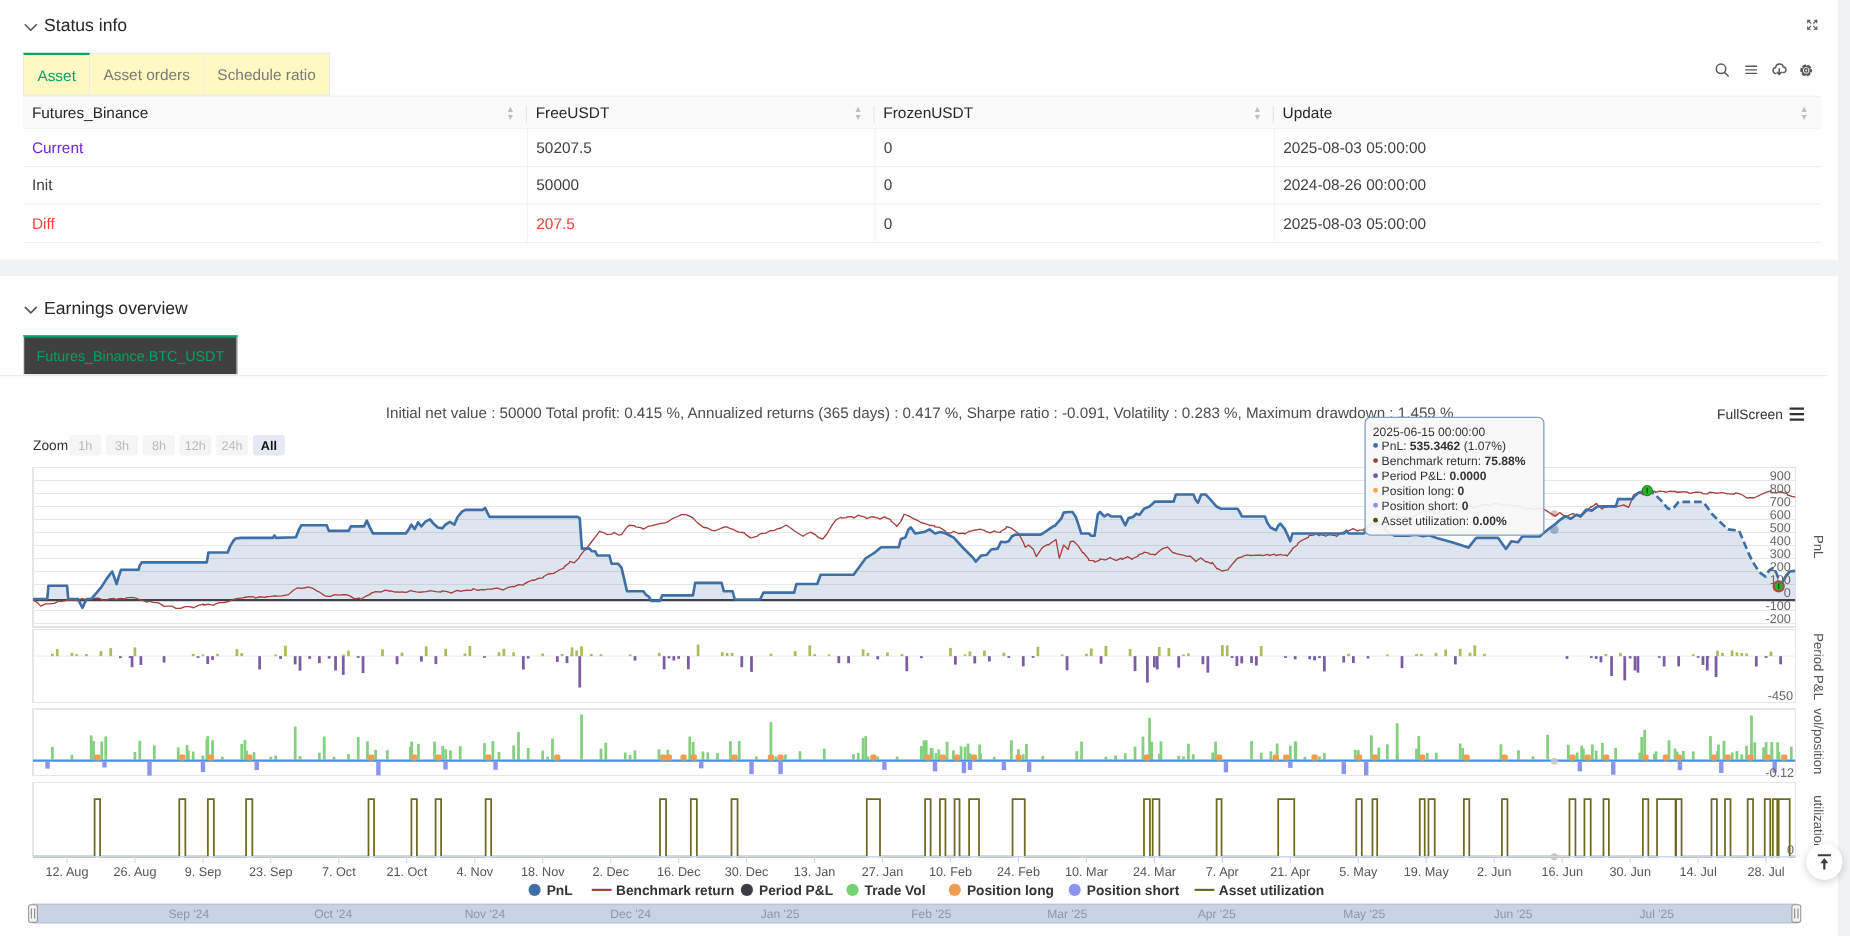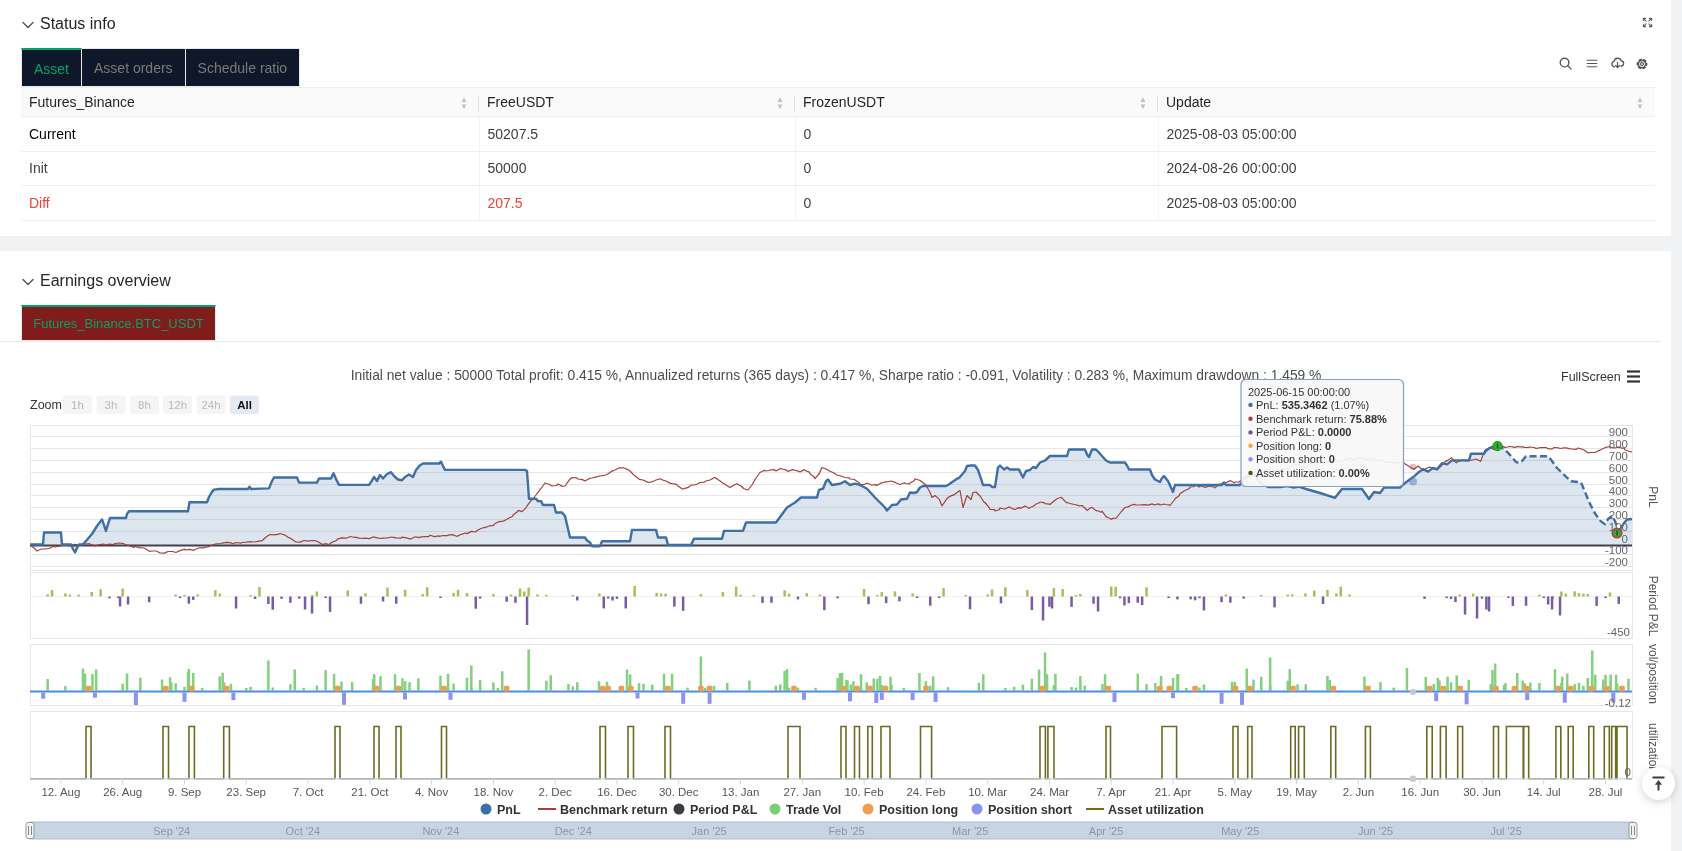--- a/index.html
+++ b/index.html
@@ -1,29 +1,29 @@
 <!DOCTYPE html>
 <html><head><meta charset="utf-8"><style>
 *{margin:0;padding:0;box-sizing:border-box}
 body{width:1682px;height:851px;font-family:"Liberation Sans",sans-serif;background:#fff;position:relative;overflow:hidden}
 .band{position:absolute;left:0;top:236px;width:100%;height:15px;background:#f0f2f4}
 .card2{position:absolute;left:0;top:251px;width:100%;height:600px;background:#fff}
 .sect{position:absolute;font-size:16px;font-weight:normal;color:#262626}
 .tabbar{position:absolute;left:21px;top:48px;display:flex;font-size:14px}
-.tab{height:39px;line-height:38px;padding:0 12px;border:1px solid #e9e9e9;border-left:none;color:#7a7a7a;background:#0f172a}
+.tab{height:39px;line-height:38px;padding:0 12px;border:1px solid #e9e9e9;border-left:none;color:#7a7a7a;background:#fef9c3}
 .tab.first{border-left:1px solid #e9e9e9}
 .tab.act{color:#07a167;border-top:2px solid #07a167}
 table{border-collapse:collapse;position:absolute;left:21px;top:87px;width:1634px;font-size:14px;table-layout:fixed}
 th{background:#fafafa;text-align:left;font-weight:normal;color:#262626;height:29px;padding:0 8px;border-bottom:1px solid #efefef;border-top:1px solid #efefef;position:relative}
 th .vr{position:absolute;right:0;top:8px;height:16px;width:1px;background:#e4e4e4}
 td{height:34.5px;padding:0 8px;color:#404040;border-bottom:1px solid #efefef;border-right:1px solid #f4f4f4}
 td:last-child{border-right:none}
 .sorter{position:absolute;right:10px;top:8px;width:10px;height:16px;color:#bfbfbf;font-size:8px;line-height:7px;text-align:center}
-.blue{color:#000000}.red{color:#f04134}
-.fstab{position:absolute;left:21px;top:305px;width:195px;height:36px;border:1px solid #e9e9e9;border-top:2px solid #07a167;color:#07a167;font-size:13px;text-align:center;line-height:33px;background:#7f1d1d}
+.blue{color:#6d28d9}.red{color:#f04134}
+.fstab{position:absolute;left:21px;top:305px;width:195px;height:36px;border:1px solid #e9e9e9;border-top:2px solid #07a167;color:#07a167;font-size:13px;text-align:center;line-height:33px;background:#404040}
 .tabline{position:absolute;left:0px;top:341px;width:1661px;height:1px;background:#e9e9e9}
 .toTop{position:absolute;left:1642px;top:767px;width:33px;height:33px;border-radius:50%;background:#fff;box-shadow:0 2px 8px rgba(0,0,0,0.18)}
 </style></head><body>
 <div class="sect" style="left:40px;top:15px">Status info</div>
 <svg style="position:absolute;left:20px;top:17px" width="16" height="16" viewBox="0 0 16 16" fill="none" stroke="#595959" stroke-width="1.5" stroke-linecap="round" stroke-linejoin="round">
     <polyline points="3,5.5 8,10.5 13,5.5"></polyline>
   </svg>
 <svg style="position:absolute;left:1642px;top:17px" width="11" height="11" viewBox="0 0 16 16" fill="none" stroke="#595959" stroke-width="1.5" stroke-linecap="round" stroke-linejoin="round">
     <path d="M10 6 L14 2 M14 2 h-3.2 M14 2 v3.2 M6 10 L2 14 M2 14 h3.2 M2 14 v-3.2 M10 10 L14 14 M14 14 h-3.2 M14 14 v-3.2 M6 6 L2 2 M2 2 h3.2 M2 2 v3.2"></path>
   </svg>

